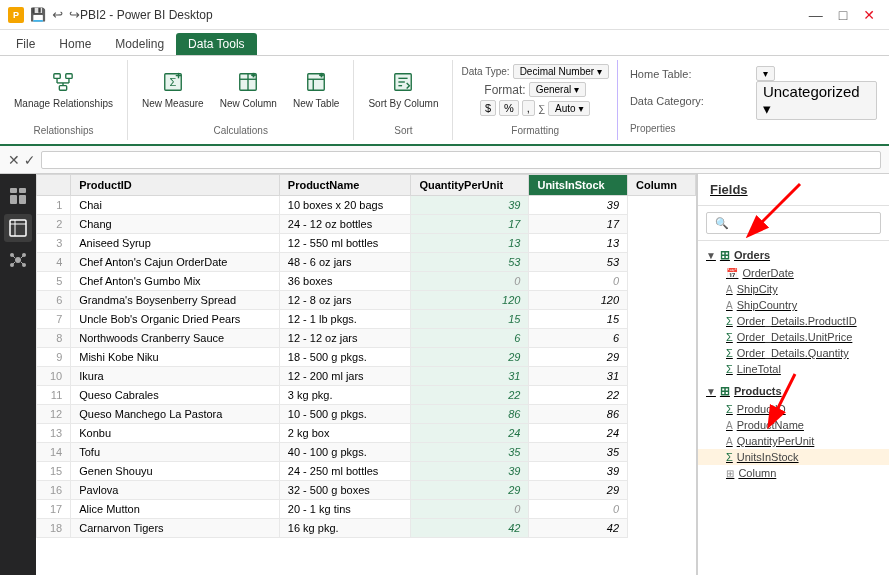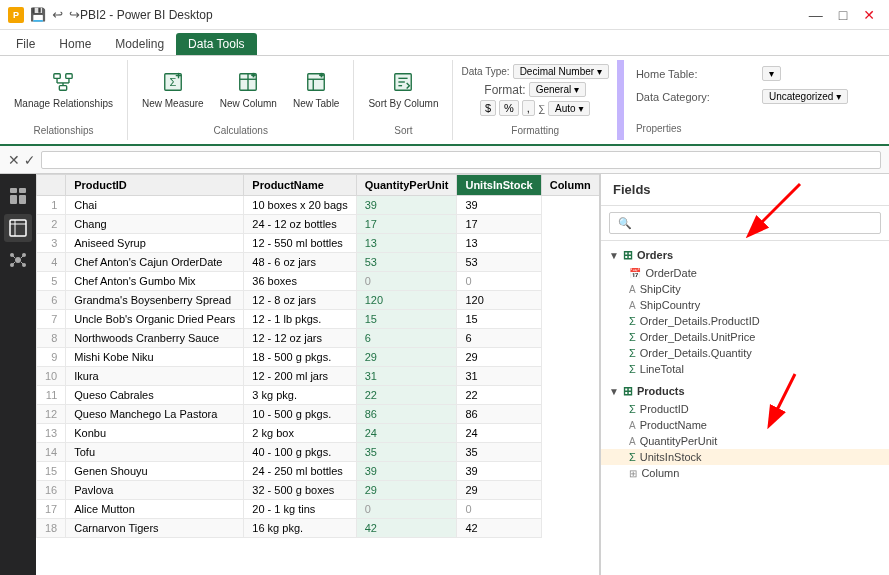--- a/index.html
+++ b/index.html
@@ -92,42 +92,42 @@
       justify-content: center;
     }
     .ribbon-icon svg { width: 22px; height: 22px; }
 
     
     .ribbon-properties {
       flex: 1;
       padding: 6px 12px;
       display: flex;
       flex-direction: column;
-      gap: 8px;
+      gap: 0;
     }
     .prop-row {
       display: flex;
       align-items: center;
       gap: 6px;
       font-size: 11px;
     }
     .prop-label { color: #555; min-width: 120px; }
     .prop-value {
       background: #f5f5f5;
       border: 1px solid #ccc;
       border-radius: 2px;
       padding: 1px 6px;
       font-size: 11px;
       cursor: pointer;
     }
 
     
     .format-group {
       padding: 4px 8px;
-      border-right: 7px solid #c4b5fd;
+      border-right: 1px solid #c4b5fd;
       display: flex;
       flex-direction: column;
       gap: 3px;
     }
     .format-row {
       display: flex;
       align-items: center;
       gap: 3px;
       font-size: 11px;
     }
@@ -216,34 +216,35 @@
       background: #217346;
       color: white;
     }
     .data-table td {
       border: 1px solid #e8e8e8;
       padding: 3px 8px;
       font-size: 11px;
       white-space: nowrap;
     }
     .data-table tr:nth-child(even) td { background: #f9f9f9; }
-    .td-number { text-align: left; }
+    .td-number { text-align: right; font-style: italic; }
     .td-highlighted { background: #e8f4ee !important; color: #217346; font-weight: 500; }
     .td-zero { color: #999; }
 
     
     .td-rownum { color: #999; text-align: right; font-size: 10px; }
 
     
     .fields-panel {
-      width: 289px;
+      width: 192px;
       background: white;
       display: flex;
       flex-direction: column;
       border-left: 1px solid #d0d0d0;
+      text-decoration: underline;
     }
     .fields-header {
       padding: 8px 12px;
       font-size: 13px;
       font-weight: 600;
       color: #333;
       border-bottom: 1px solid #e0e0e0;
     }
     .fields-search {
       padding: 6px 8px;
@@ -421,21 +422,21 @@
     <div class="ribbon-group-label">Formatting</div>
   </div>
 
   <div class="ribbon-properties">
     <div class="prop-row">
       <span class="prop-label">Home Table:</span>
       <div class="prop-value" style="font-size:10px;">▾</div>
     </div>
     <div class="prop-row">
       <span class="prop-label">Data Category:</span>
-      <div class="prop-value" style="font-size:10px;">Uncategorized ▾</div>
+      <div class="prop-value" style="font-size:15px;">Uncategorized ▾</div>
     </div>
     <div class="ribbon-group-label">Properties</div>
   </div>
 </div>
 
 <div class="formula-bar">
   <div class="formula-bar-icons">
     <span class="formula-icon">✕</span>
     <span class="formula-icon">✓</span>
   </div>

